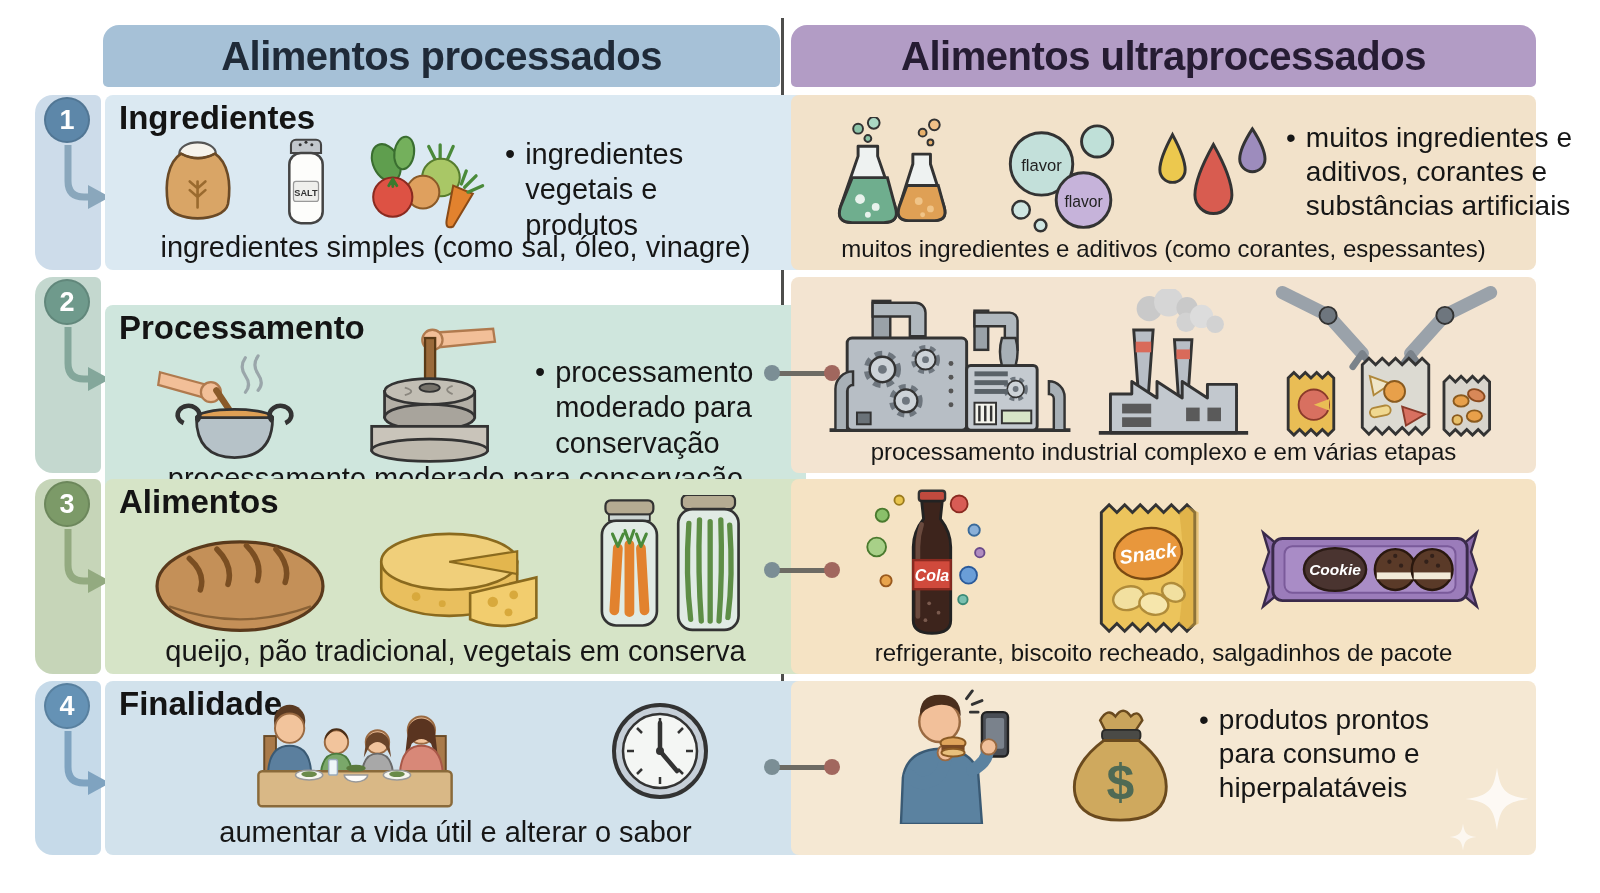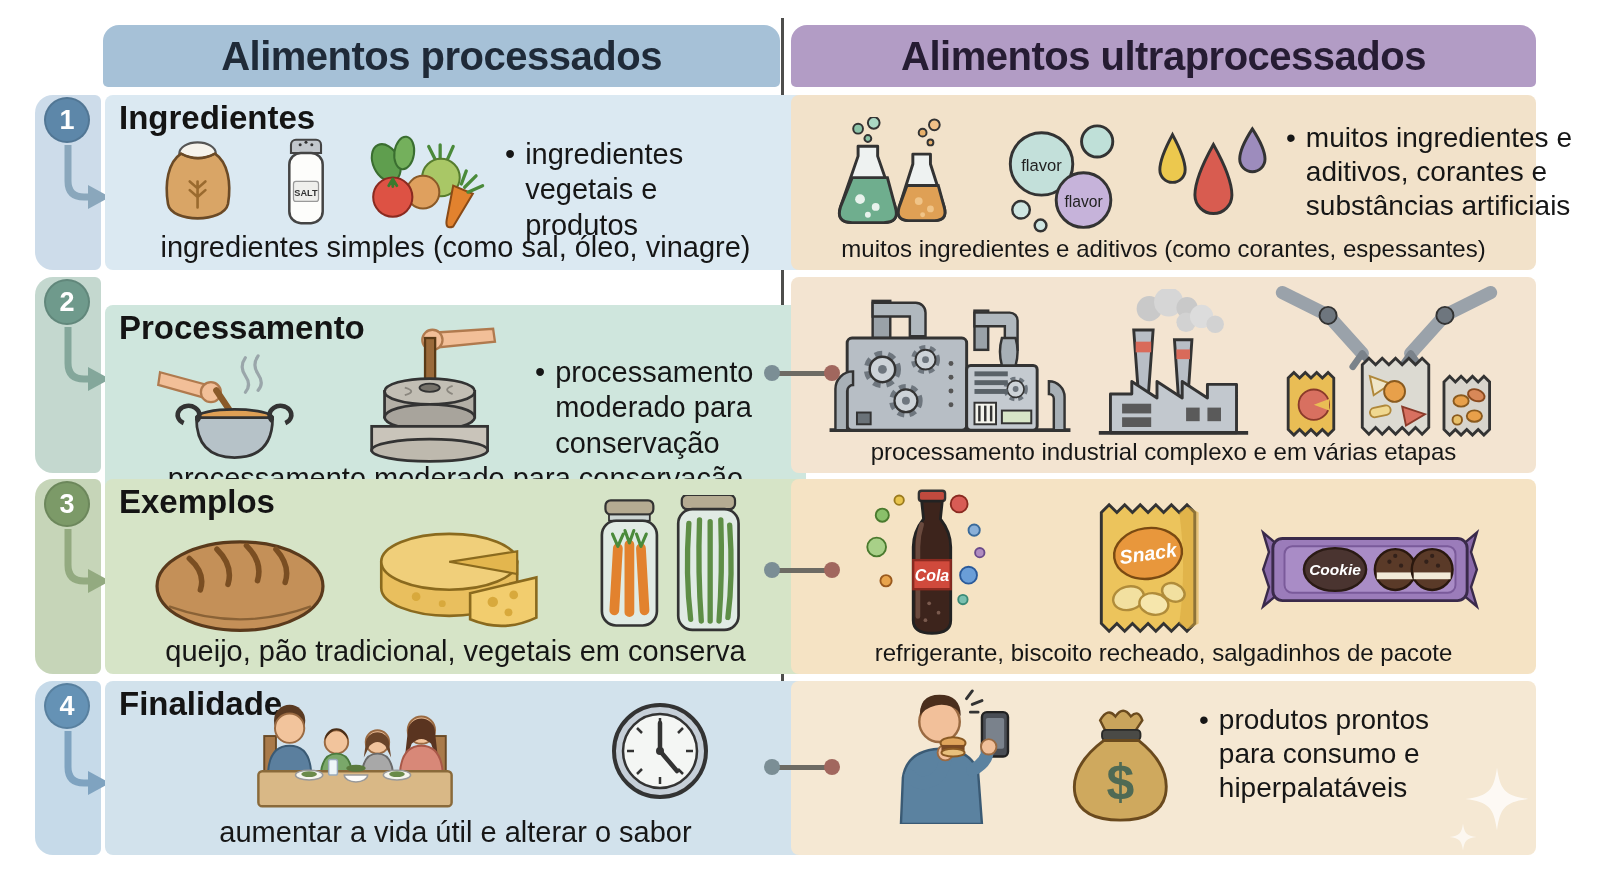--- a/index.html
+++ b/index.html
@@ -297,21 +297,21 @@
       <path d="M178 102 l6 -6 6 6 6 -6 6 6 6 -6 6 6 6 -6 6 6 v50 l-6 6 -6 -6 -6 6 -6 -6 -6 6 -6 -6 -6 6 -6 -6 Z" fill="#d8d4cc" stroke="#333" stroke-width="3"></path>
       <ellipse cx="196" cy="122" rx="8" ry="6" fill="#e8a04a" stroke="#8a5a1e" stroke-width="2"></ellipse>
       <ellipse cx="212" cy="116" rx="9" ry="6" fill="#d88858" stroke="#8a4a1e" stroke-width="2" transform="rotate(20 212 116)"></ellipse>
       <ellipse cx="210" cy="138" rx="8" ry="6" fill="#e8a04a" stroke="#8a5a1e" stroke-width="2"></ellipse>
       <circle cx="192" cy="142" r="5" fill="#e8c06a" stroke="#8a5a1e" stroke-width="2"></circle>
     </svg>
     <div class="caption">processamento industrial complexo e em várias etapas</div>
   </div>
 
   <div class="panel panel-left" id="panel-l3">
-    <div class="row-title">Exemplos</div>
+    <div class="row-title">Alimentos</div>
     <svg class="art" style="left:40px; top:50px;" width="190" height="106" viewBox="0 0 190 115">
       <ellipse cx="95" cy="62" rx="90" ry="48" fill="#c49058" stroke="#5a3a1c" stroke-width="3.5"></ellipse>
       <path d="M40 32 Q58 48 52 66 M70 22 Q88 40 82 60 M102 18 Q120 36 114 56 M134 22 Q150 40 144 58" fill="none" stroke="#7a4e22" stroke-width="6" stroke-linecap="round"></path>
       <path d="M18 84 Q95 112 172 84" fill="none" stroke="#8a6236" stroke-width="2.5"></path>
     </svg>
     <svg class="art" style="left:255px; top:34px;" width="195" height="122" viewBox="0 0 195 140">
       <path d="M10 56 v30 a78 32 0 0 0 156 0 v-30 Z" fill="#e9bf5e" stroke="#8a6a1e" stroke-width="3"></path>
       <ellipse cx="88" cy="56" rx="78" ry="32" fill="#f0cf7a" stroke="#8a6a1e" stroke-width="3"></ellipse>
       <path d="M88 56 L166 44 L166 70 Z" fill="#e3b64e" stroke="#8a6a1e" stroke-width="2.5"></path>
       <circle cx="50" cy="96" r="5" fill="#d8a93c"></circle>

